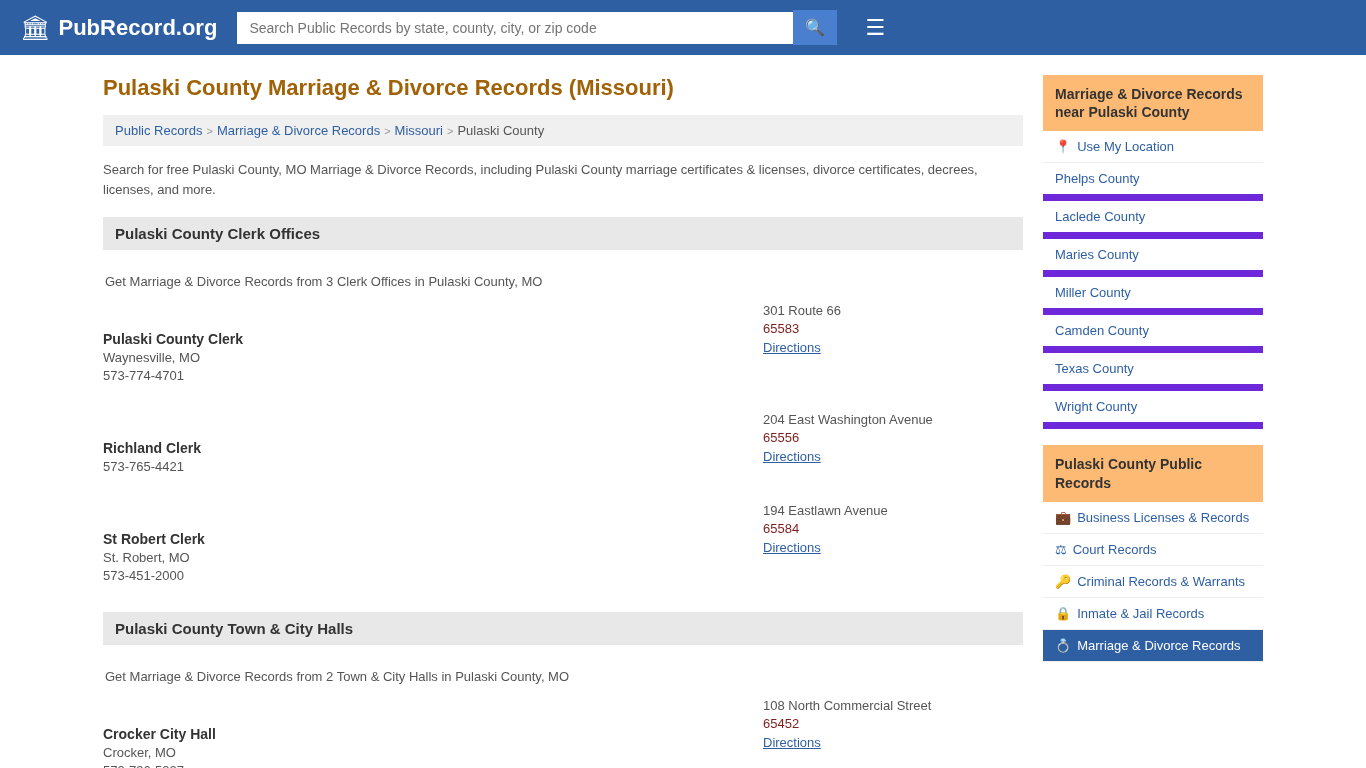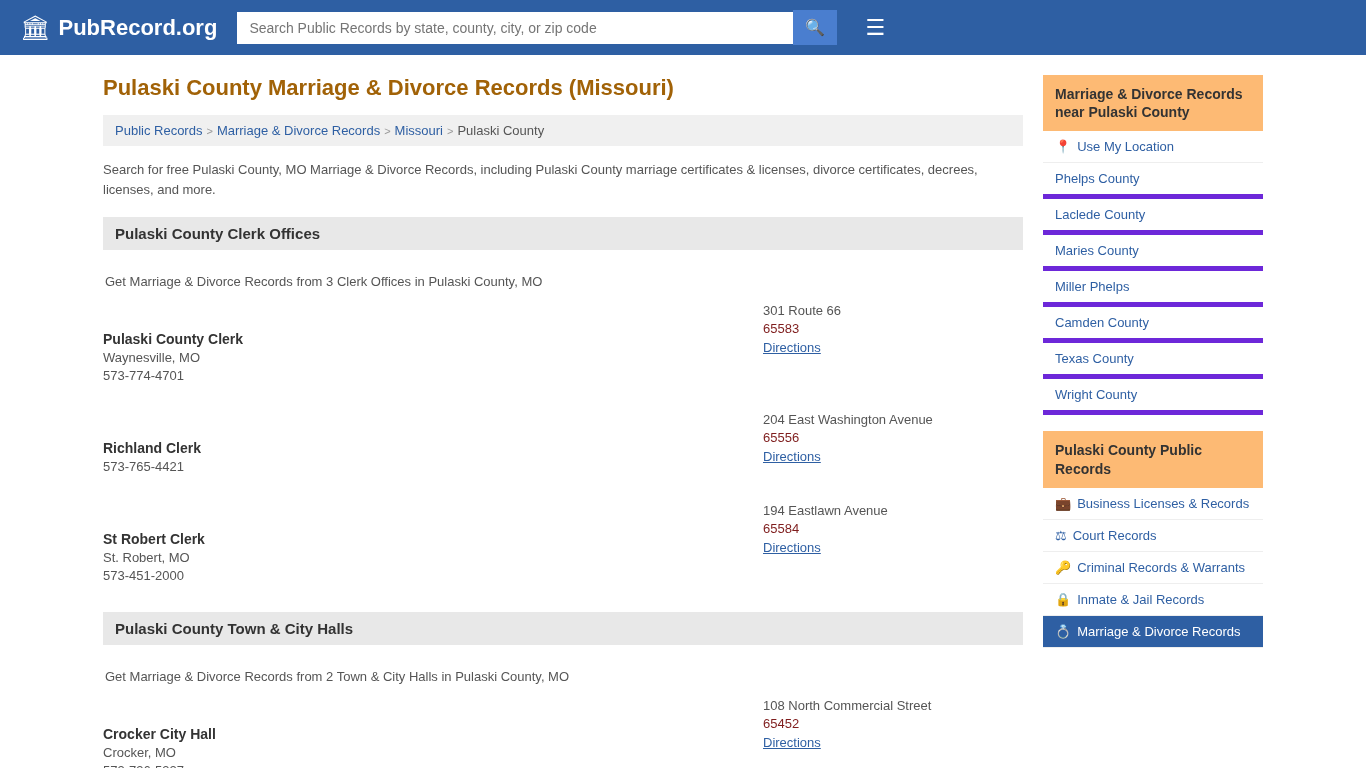--- a/index.html
+++ b/index.html
@@ -201,21 +201,21 @@
       border-bottom: 1px solid #eee;
       display: flex;
       align-items: center;
       gap: 6px;
     }
     .sidebar-county-item {
       padding: 8px 12px;
       font-size: 13px;
       color: #2e5fa3;
       cursor: pointer;
-      border-bottom: 5px solid #6d28d9;
+      border-bottom: 7px solid #6d28d9;
     }
   </style>
 </head>
 <body>
 
 <header>
   <div class="header">
     <a class="logo-area" href="#">
       <span class="logo-icon">🏛</span>
       <span class="logo-text">PubRecord.org</span>
@@ -311,21 +311,21 @@
 
     <div class="sidebar-section">
       <div class="sidebar-header">Marriage &amp; Divorce Records near Pulaski County</div>
       <div class="sidebar-location">
         <span>📍</span>
         <span>Use My Location</span>
       </div>
       <div class="sidebar-county-item">Phelps County</div>
       <div class="sidebar-county-item">Laclede County</div>
       <div class="sidebar-county-item">Maries County</div>
-      <div class="sidebar-county-item">Miller Phelps</div>
+      <div class="sidebar-county-item">Miller County</div>
       <div class="sidebar-county-item">Camden County</div>
       <div class="sidebar-county-item">Texas County</div>
       <div class="sidebar-county-item">Wright County</div>
     </div>
 
     <div class="sidebar-section">
       <div class="sidebar-header">Pulaski County Public Records</div>
       <div class="sidebar-item">
         <span>💼</span>
         <span>Business Licenses &amp; Records</span>

